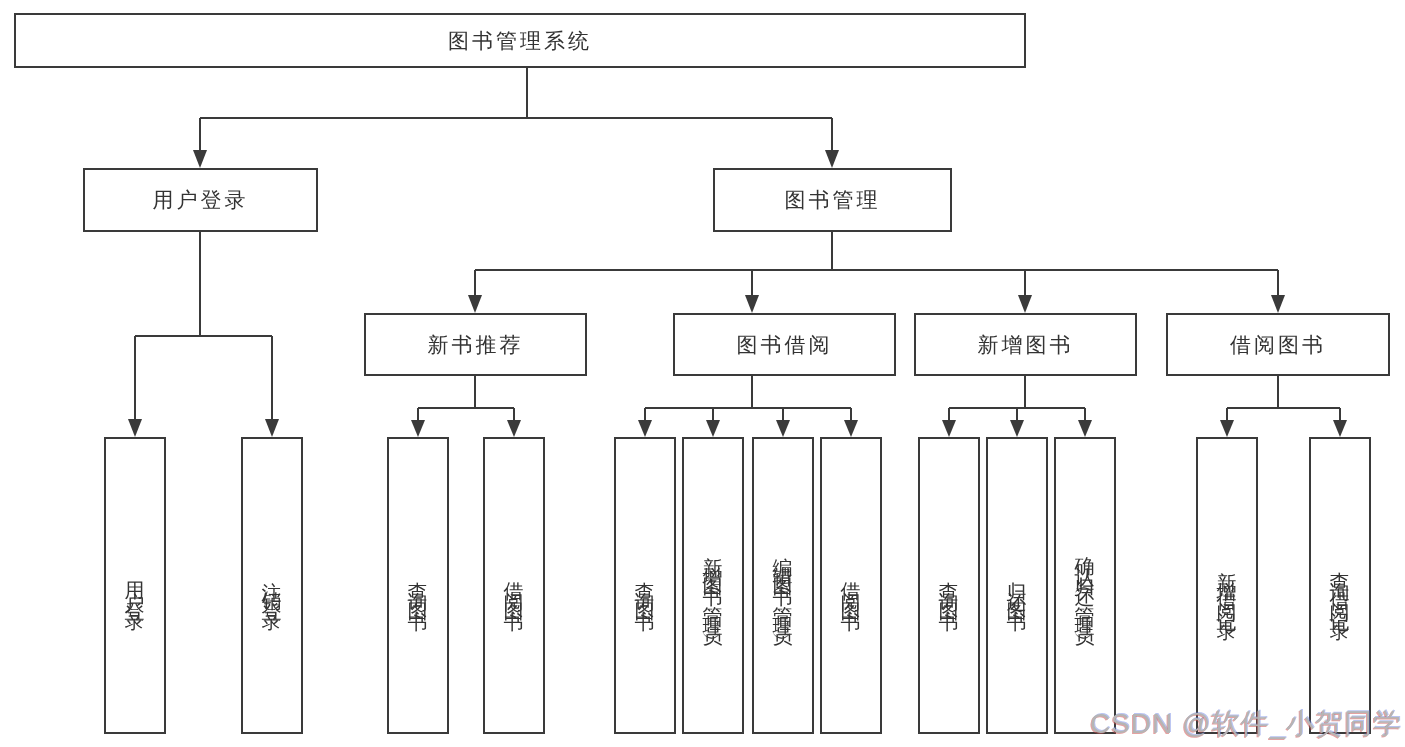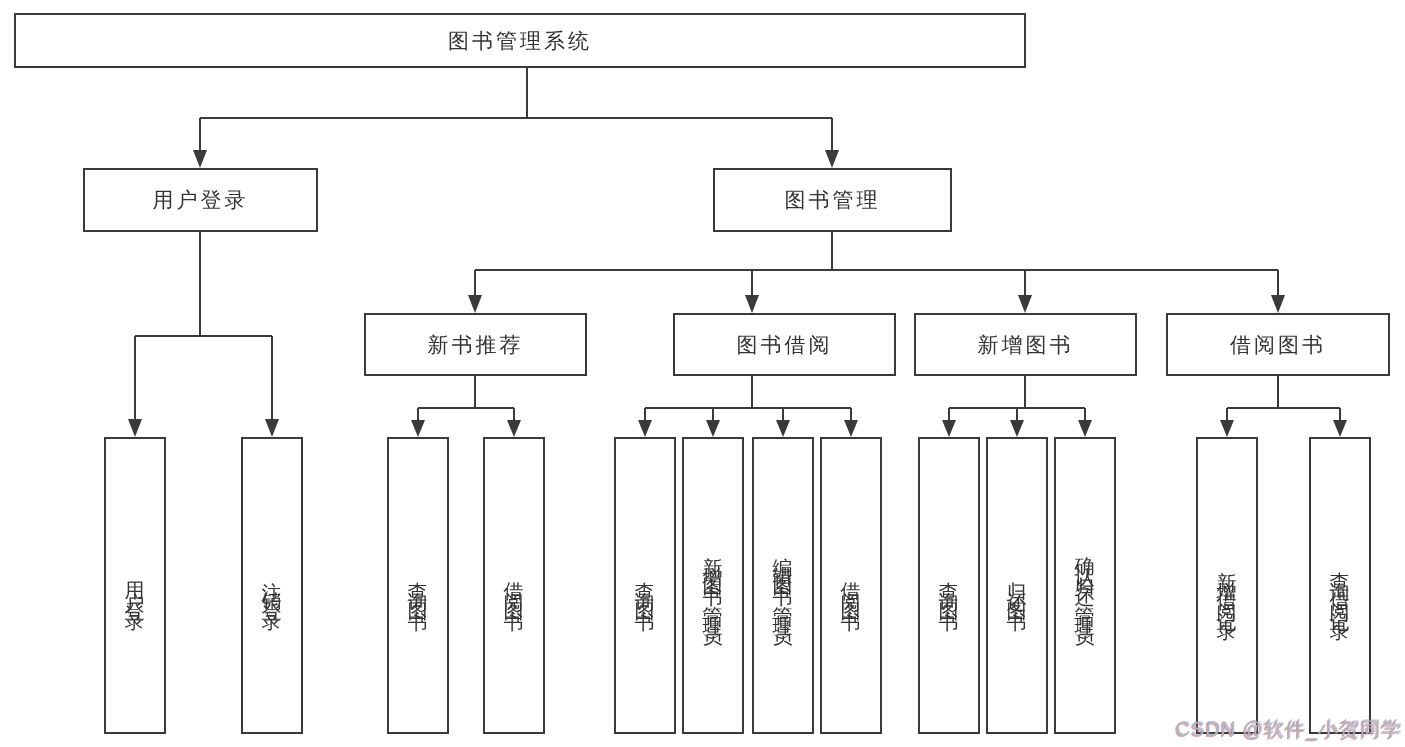--- a/index.html
+++ b/index.html
@@ -24,21 +24,21 @@
   }
   .node.leaf span{
     writing-mode:vertical-rl;
     text-orientation:mixed;
     font-size:20px;
     letter-spacing:10px;
     line-height:1;
   }
   .watermark{
     position:absolute;right:3px;bottom:4px;
-    font-size:20px;letter-spacing:1px;
+    font-size:28px;letter-spacing:1px;
     color:var(--watermark);
     text-shadow:-1px 1px 0 rgba(205,85,85,.55), 1px -1px 0 rgba(100,125,225,.45);
     white-space:nowrap;
   }
 </style>
 </head>
 <body>
 
 <div class="canvas">
 

